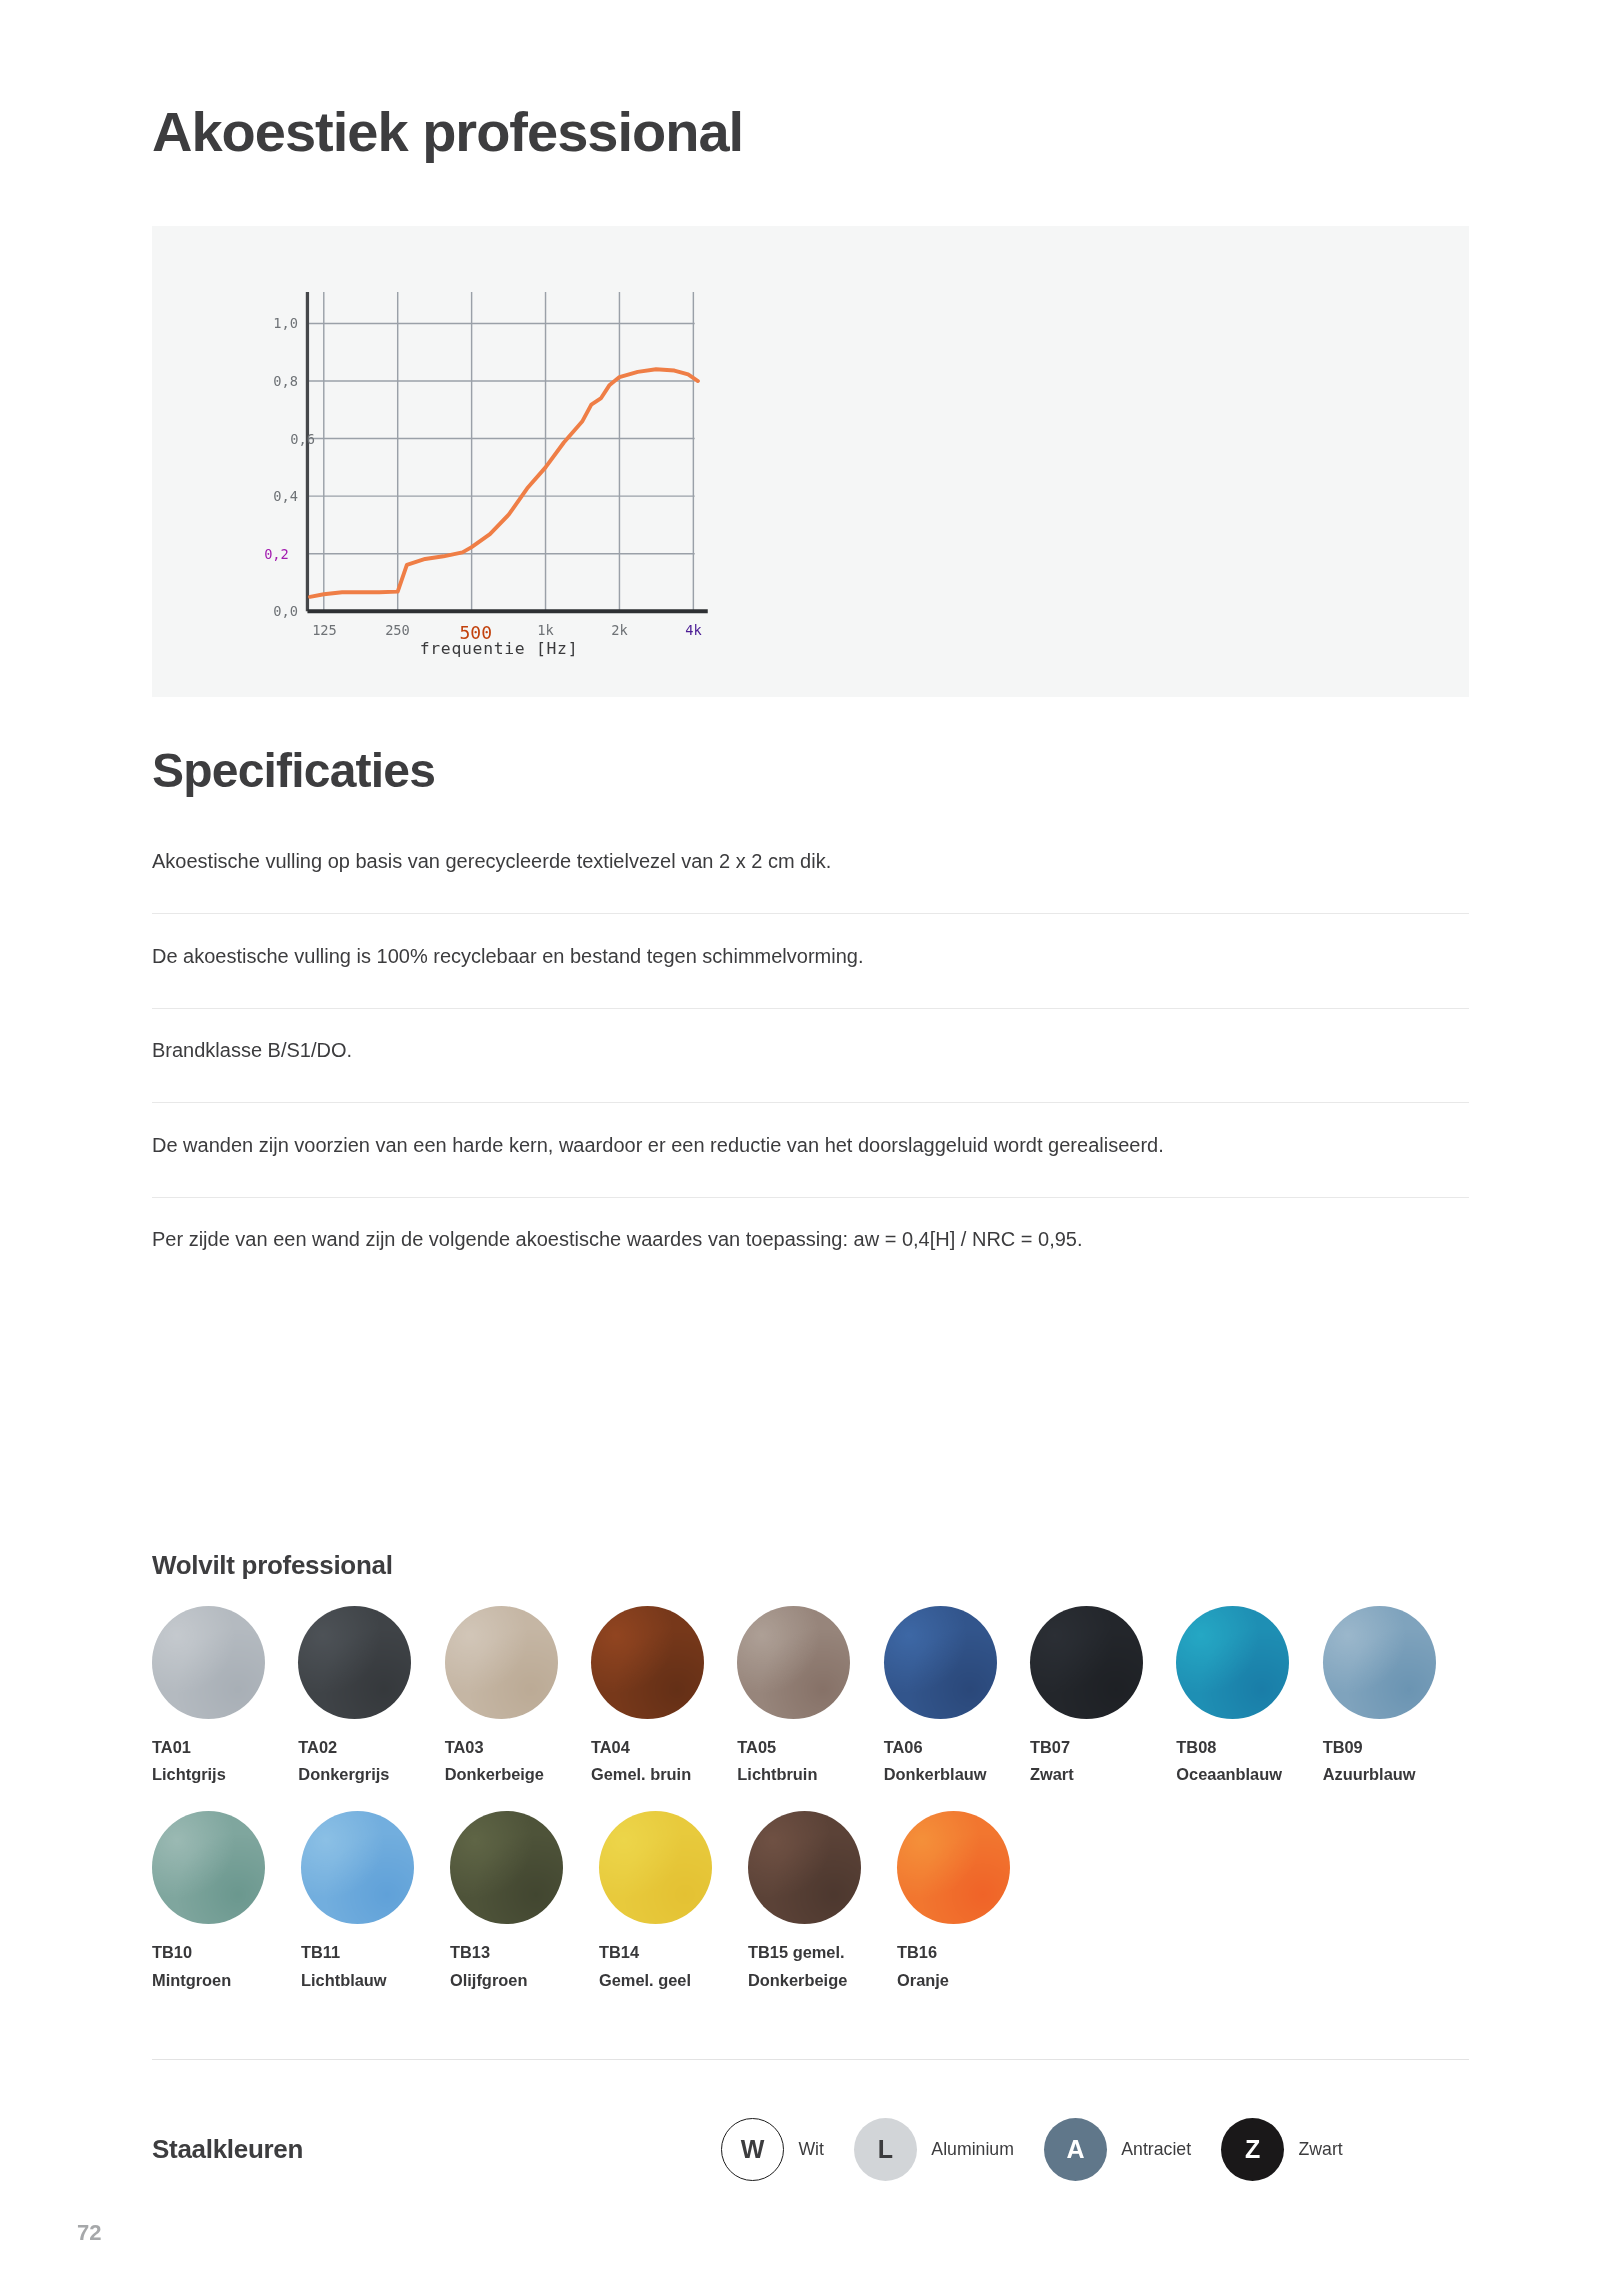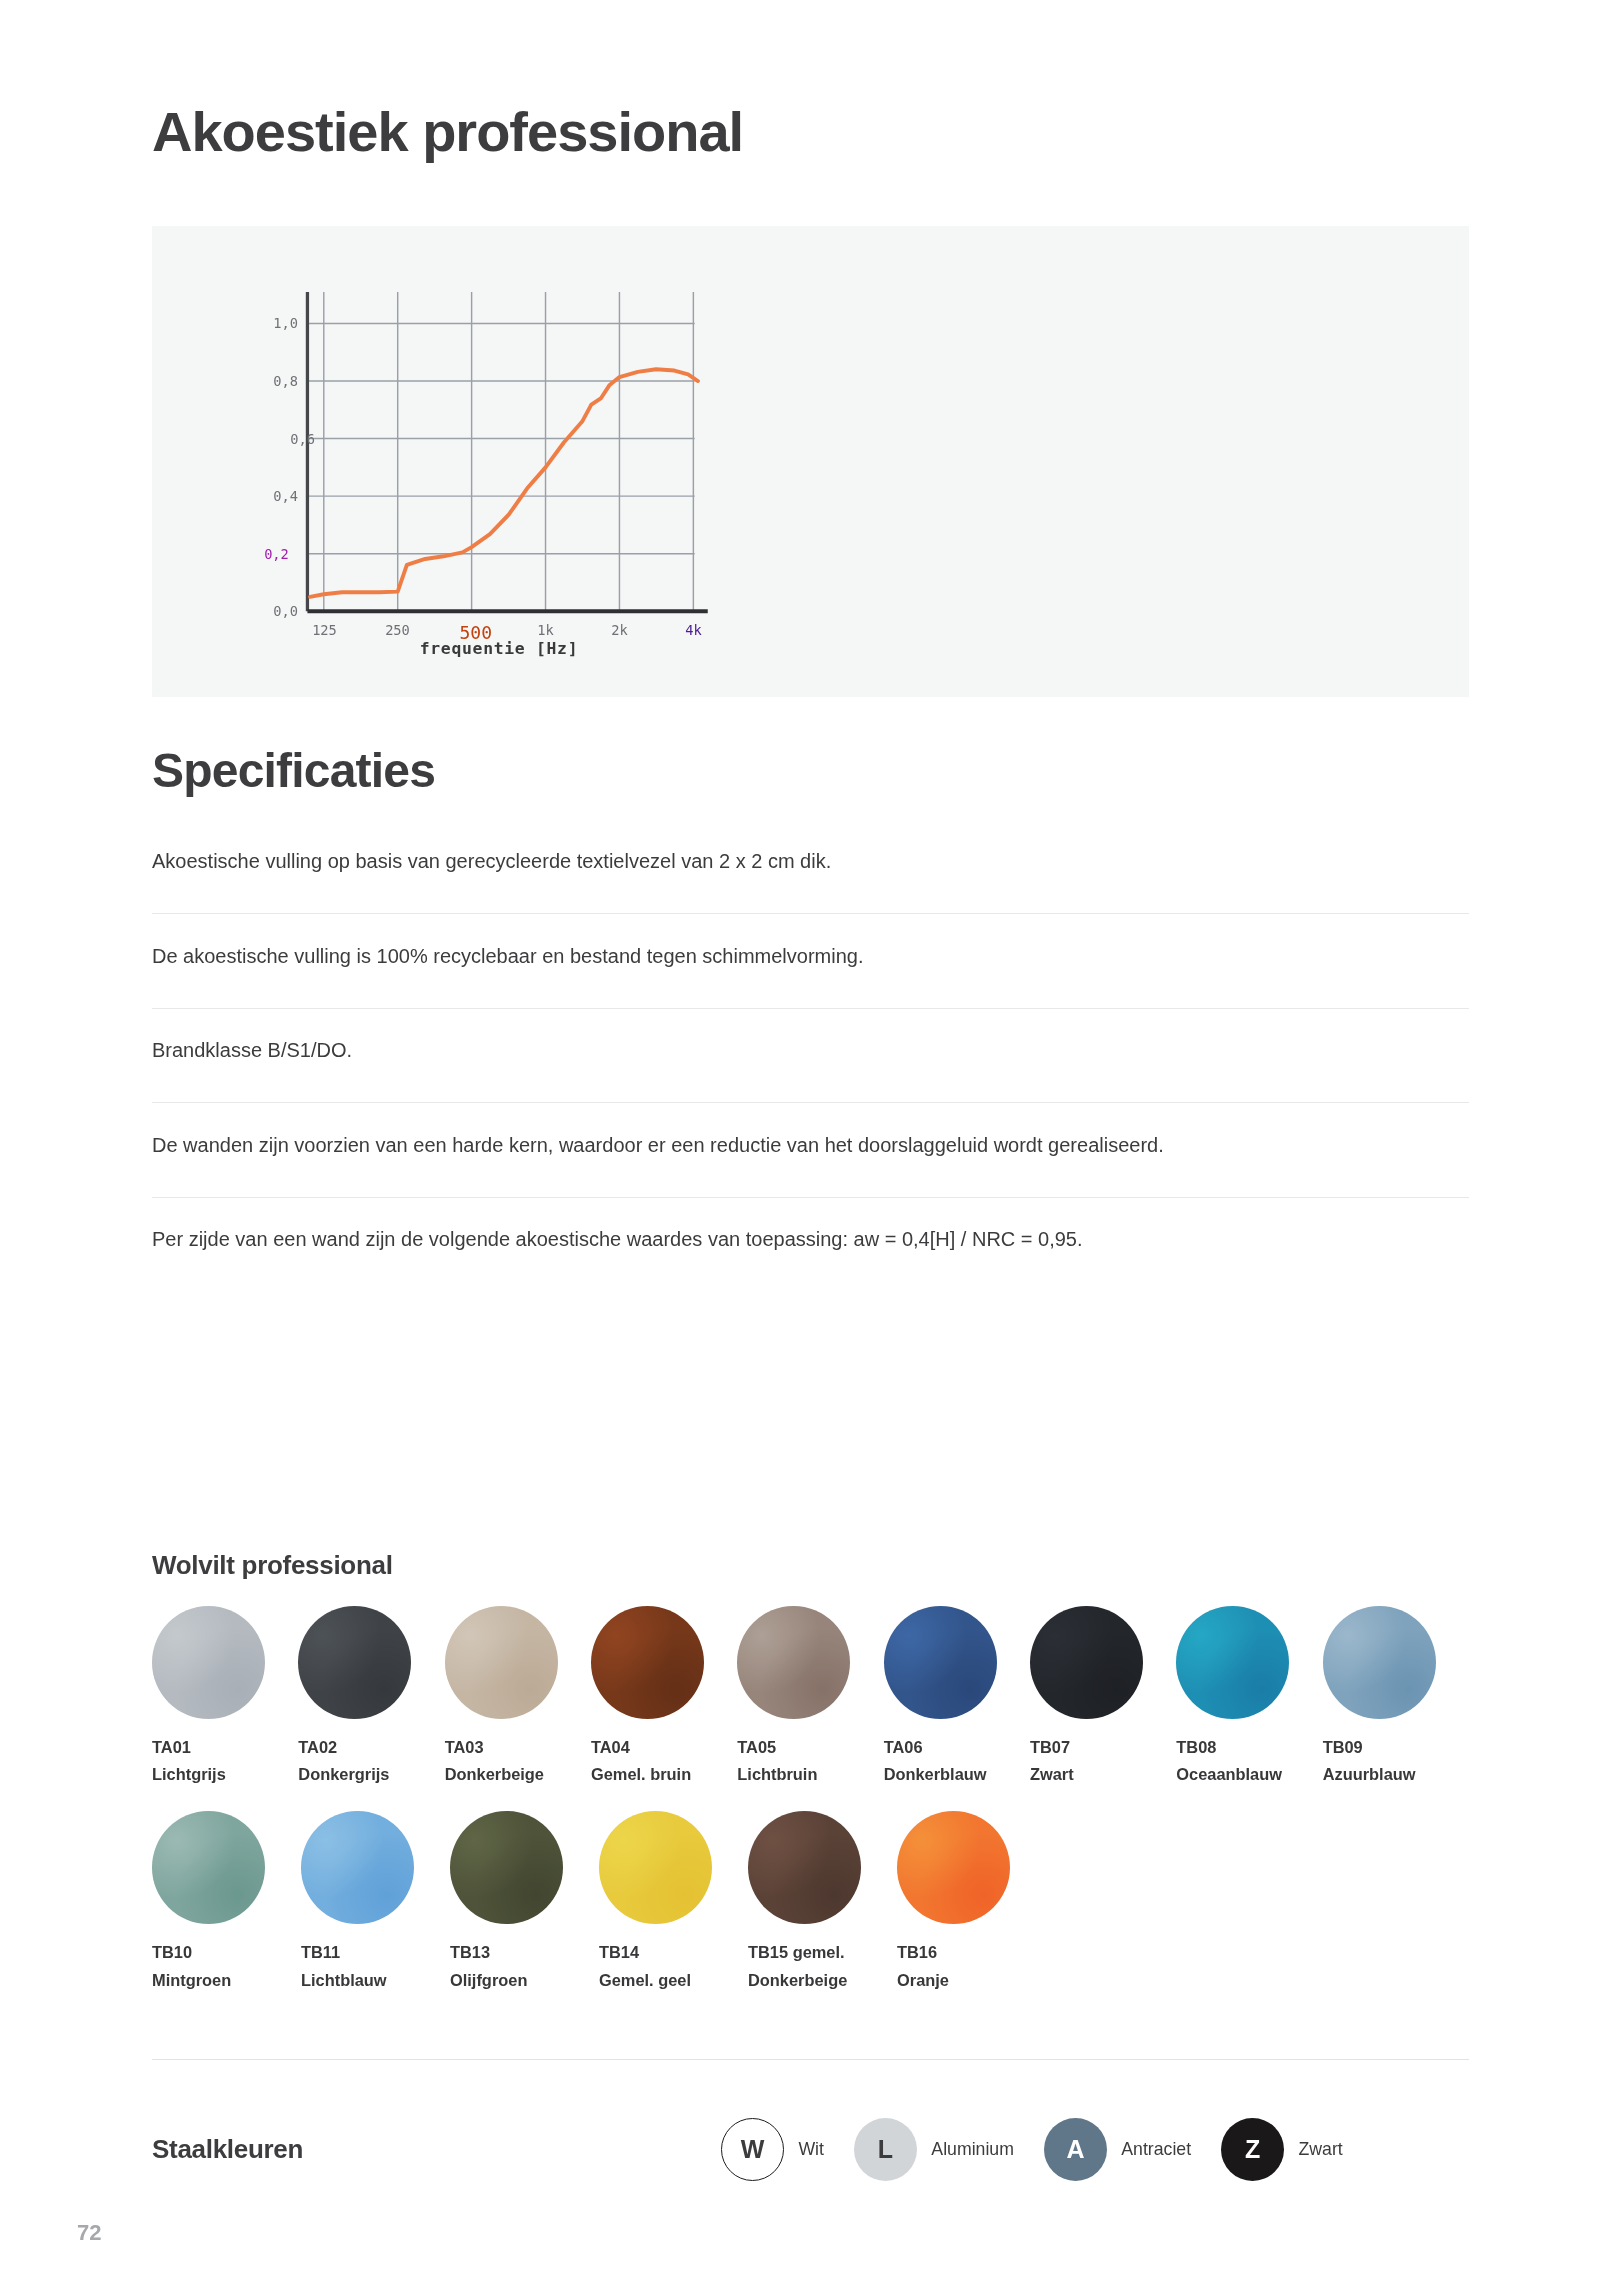--- a/index.html
+++ b/index.html
@@ -75,21 +75,21 @@
   }
 
   .xlabel {
     position: absolute;
     left: 79px;
     top: 393px;
     width: 458px;
     text-align: center;
     font-family: "DejaVu Sans Mono", monospace;
     font-size: 16.4px;
-    font-weight: 700;
+    font-weight: 400;
     color: #3a3a3c;
     letter-spacing: 0.7px;
   }
 
   .plot-svg { position: absolute; left: 0; top: 0; }
 
   
   .spec-list {
     position: absolute;
     left: 152px;

